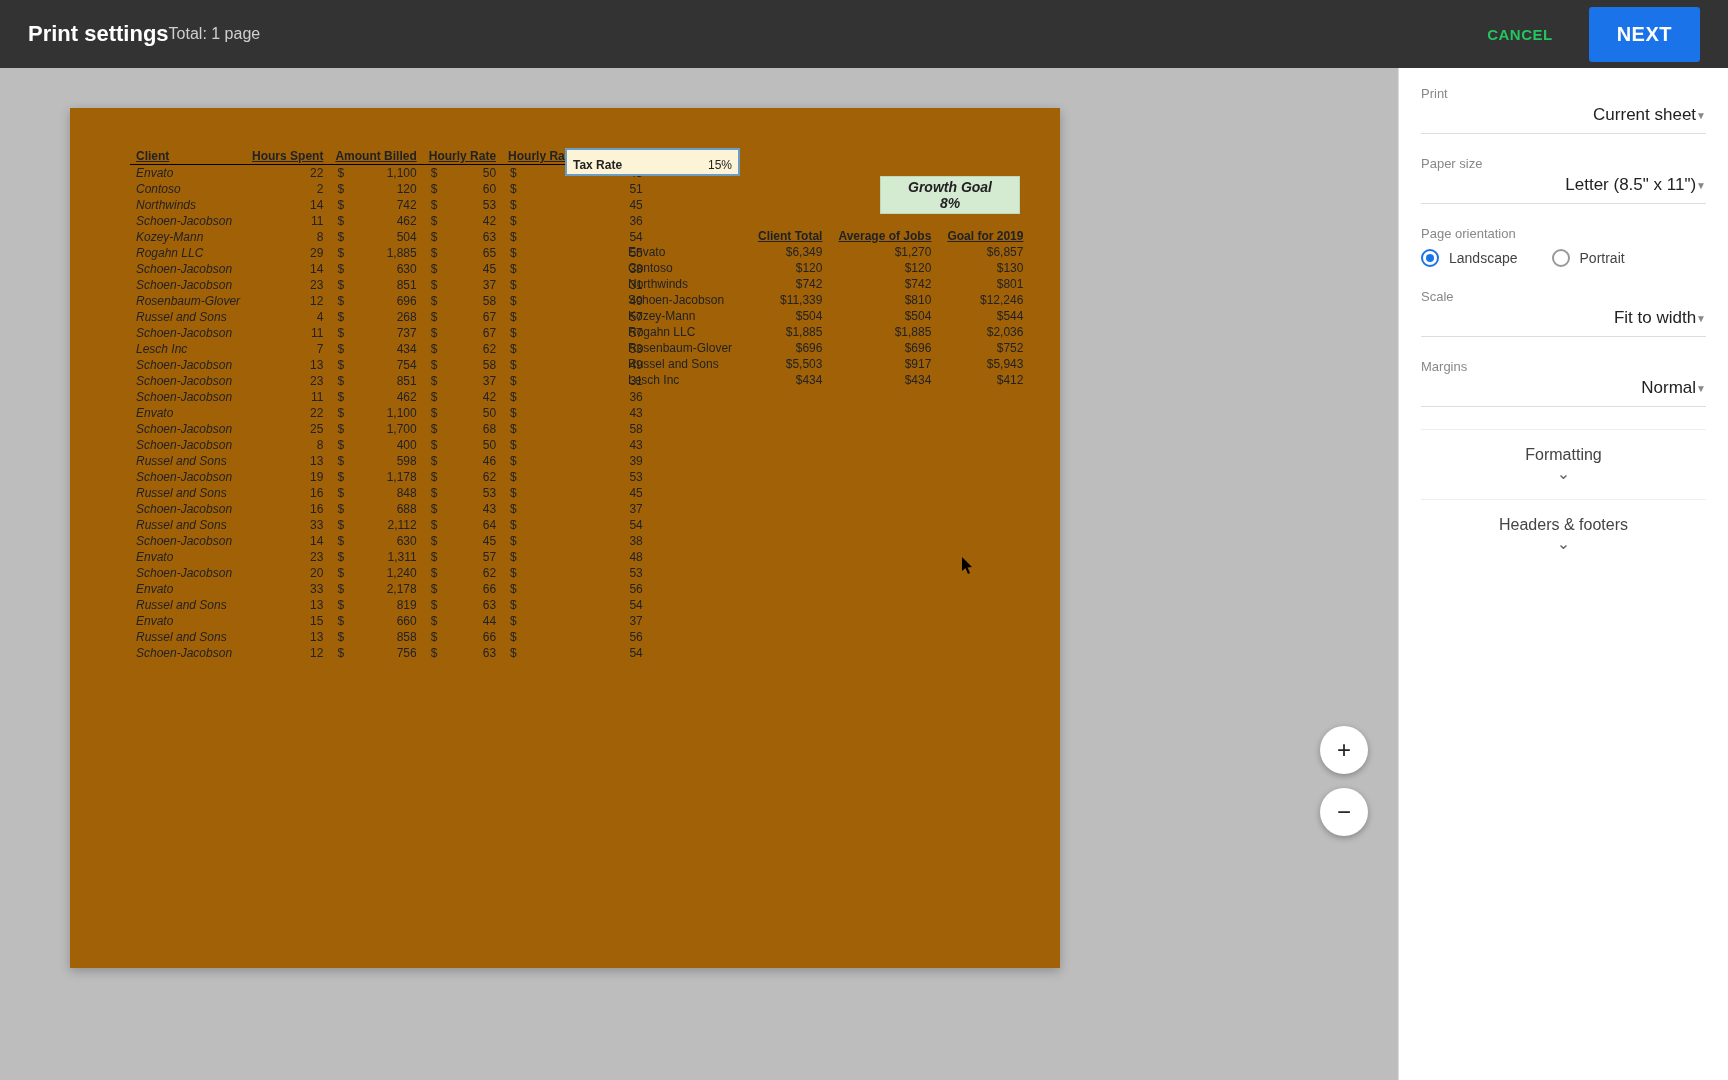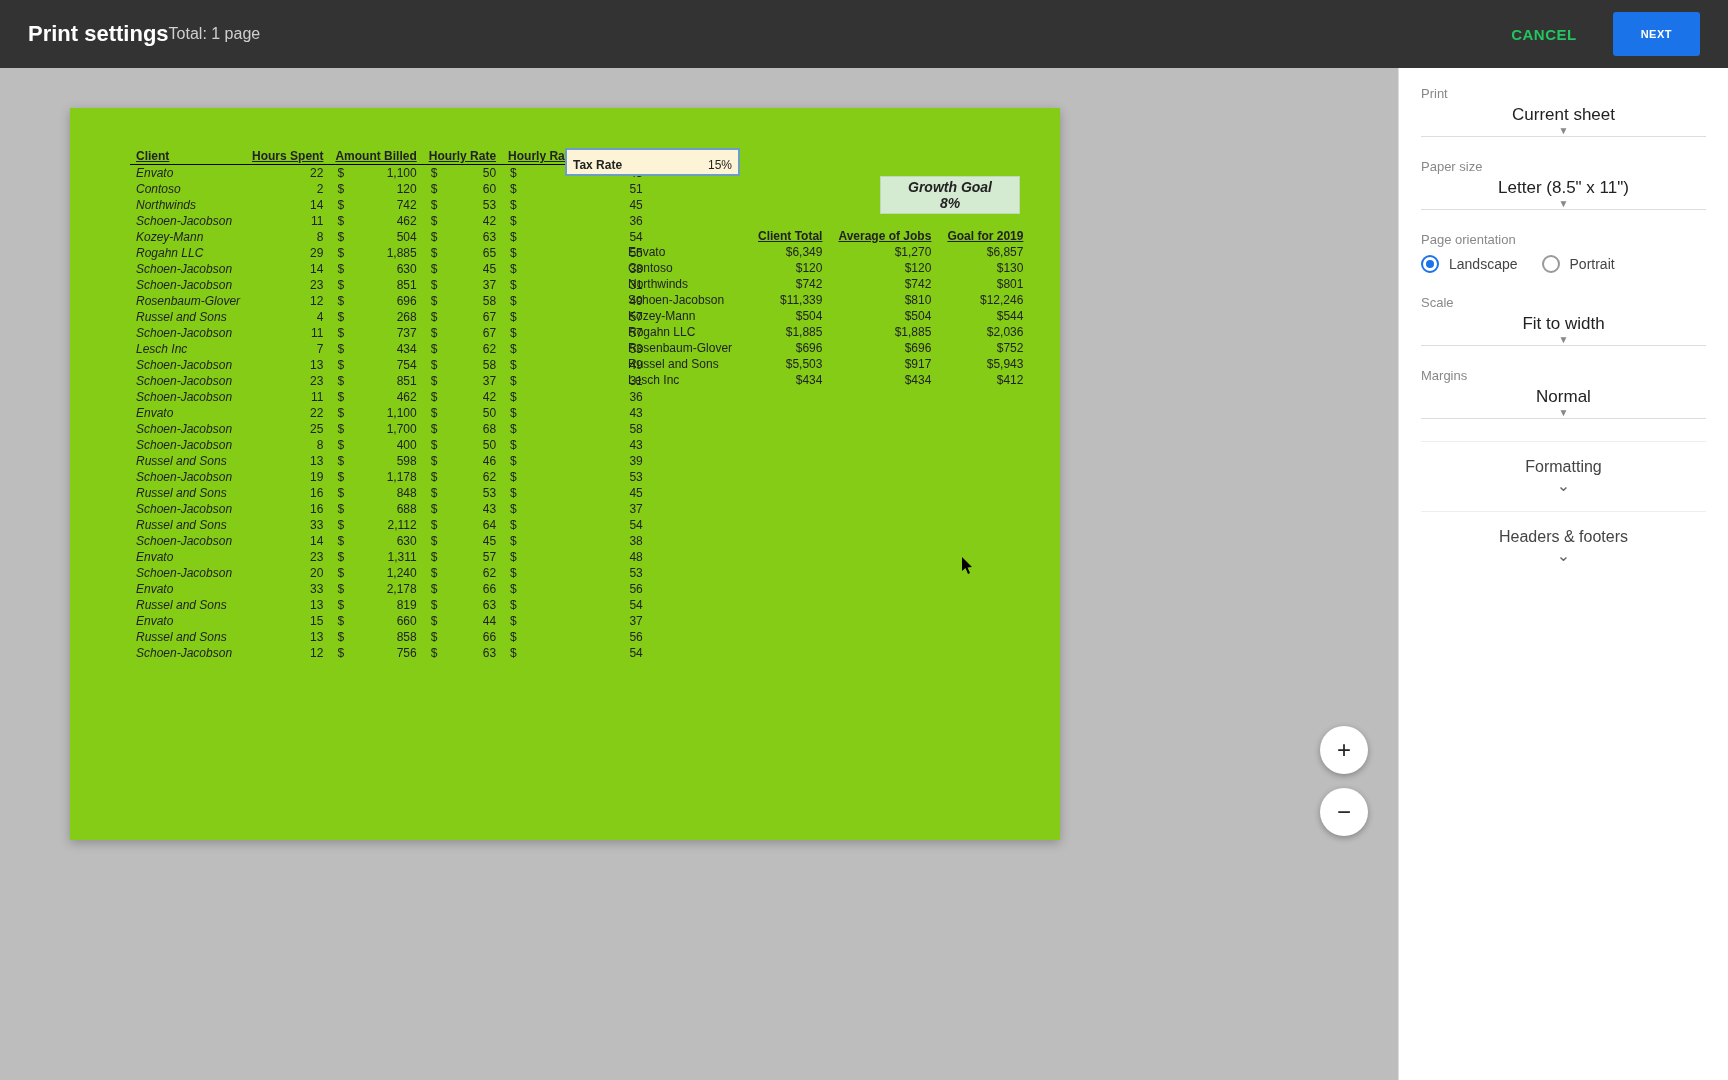--- a/index.html
+++ b/index.html
@@ -22,37 +22,37 @@
   }
   .topbar .title { font-size:22px; font-weight:600; }
   .topbar .subtitle { font-size:16px; color:#cfcfcf; font-weight:500; }
   .topbar .actions { margin-left:auto; display:flex; gap:20px; align-items:center; }
   .btn-flat {
     background:transparent; border:none; color:#22c55e; font-weight:700;
     letter-spacing:0.5px; font-size:15px; cursor:pointer; padding:12px 16px;
   }
   .btn-primary {
     background:#1a73e8; color:#fff; border:none; font-weight:700;
-    letter-spacing:0.5px; font-size:11px; padding:16px 28px; border-radius:3px;
+    letter-spacing:0.5px; font-size:20px; padding:16px 28px; border-radius:3px;
     cursor:pointer;
   }
 
   
   .main { position:absolute; top:68px; bottom:0; left:0; right:0; display:flex; }
   .preview-area {
     flex:1; position:relative; overflow:hidden; padding:40px 0 0 70px;
   }
   .sidebar {
     width:330px; background:#fff; border-left:1px solid #ddd;
     padding:18px 22px; font-size:14px; color:#444;
   }
 
   
   .page {
-    width:990px; height:732px; background:#84cc16;
+    width:990px; height:860px; background:#a16207;
     box-shadow:0 3px 10px rgba(0,0,0,0.25);
     padding:36px 72px; position:relative; overflow:hidden;
   }
 
   
   .sheet { position:absolute; top:40px; left:60px; font-size:12.5px; }
   .sheet table { border-collapse:collapse; }
   .sheet th {
     font-weight:700; text-align:right; padding:1px 6px;
     border-bottom:1px solid #000; font-size:12px; white-space:nowrap;
@@ -102,25 +102,25 @@
     box-shadow:0 2px 6px rgba(0,0,0,0.3); display:flex;
     align-items:center; justify-content:center; font-size:24px;
     margin-bottom:14px; cursor:pointer; user-select:none;
   }
 
   
   .field { margin-bottom:22px; }
   .field .lbl { color:#888; font-size:13px; margin-bottom:4px; }
   .field .val {
     font-size:17px; color:#222; display:flex; align-items:center;
-    justify-content:flex-start; border-bottom:1px solid #ddd;
-    cursor:pointer;flex-direction:column;
+    justify-content:flex-end; border-bottom:1px solid #ddd;
+    padding-bottom:8px; cursor:pointer;
   }
   .field .val .tri { color:#888; font-size:10px; }
-  .orientation { display:flex; gap:24px; margin-top:8px; margin-bottom:18px; }
+  .orientation { display:flex; gap:34px; margin-top:8px; margin-bottom:18px; }
   .radio { display:flex; align-items:center; gap:10px; cursor:pointer; }
   .radio .dot {
     width:18px; height:18px; border-radius:50%; border:2px solid #999;
     position:relative; flex-shrink:0;
   }
   .radio.sel .dot { border-color:#1a73e8; }
   .radio.sel .dot::after {
     content:''; position:absolute; inset:3px; border-radius:50%;
     background:#1a73e8;
   }

